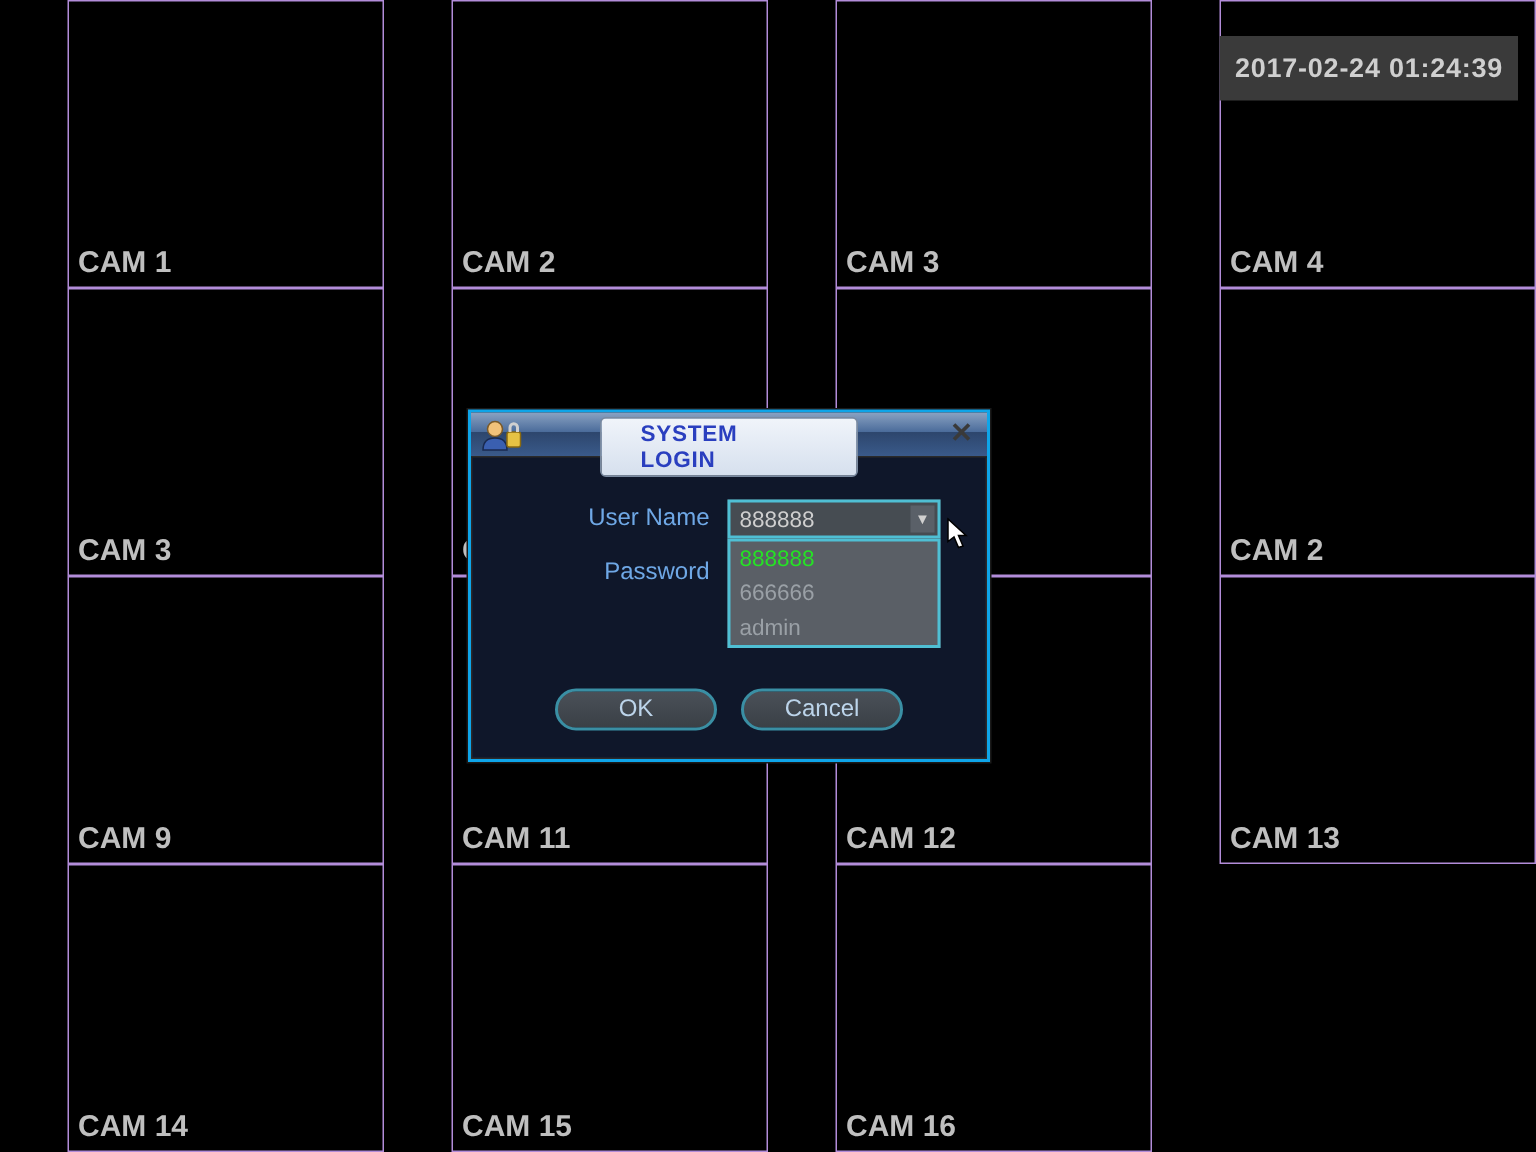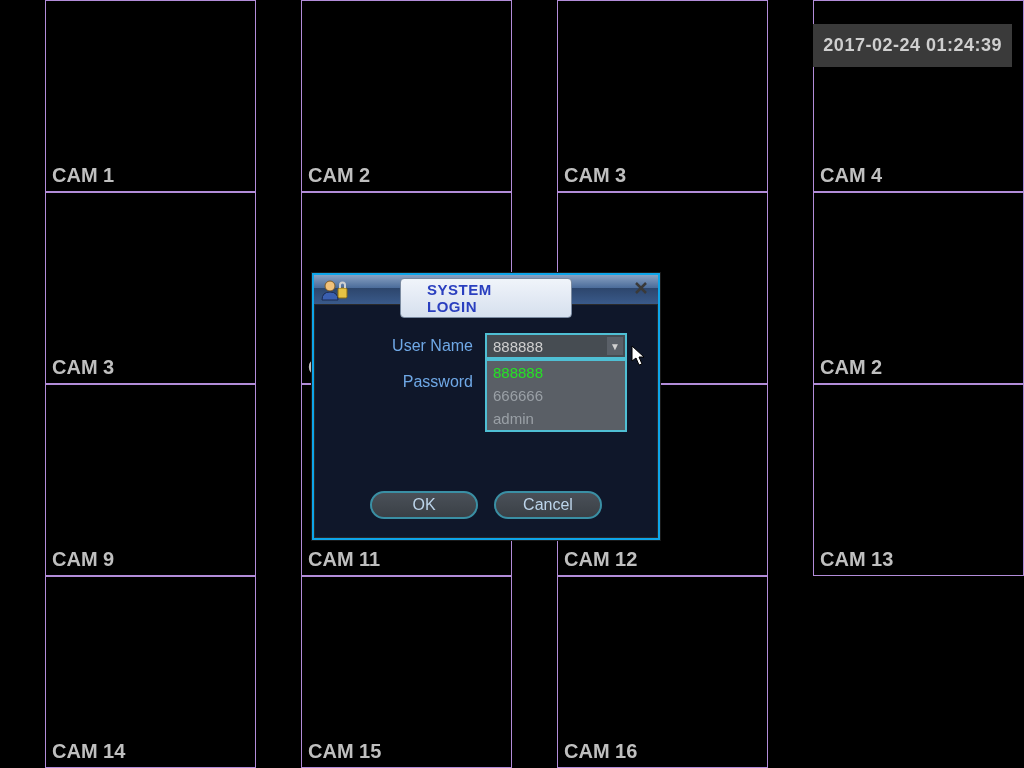--- a/index.html
+++ b/index.html
@@ -151,21 +151,21 @@
     color: #cfcfcf;
     padding-left: 6px;
     font-size: 15px;
     outline: none;
     visibility: hidden; 
   }
   .button-row {
     display: flex;
     justify-content: center;
     gap: 16px;
-    margin-top: 96px;
+    margin-top: 64px;
   }
   .dlg-btn {
     width: 108px; height: 28px;
     background: linear-gradient(to bottom, #4a5058, #3a4046);
     border: 2px solid #3a8fa4;
     border-radius: 14px;
     color: #bcd4ea;
     font-size: 16px;
     display: flex; align-items: center; justify-content: center;
     cursor: pointer;

